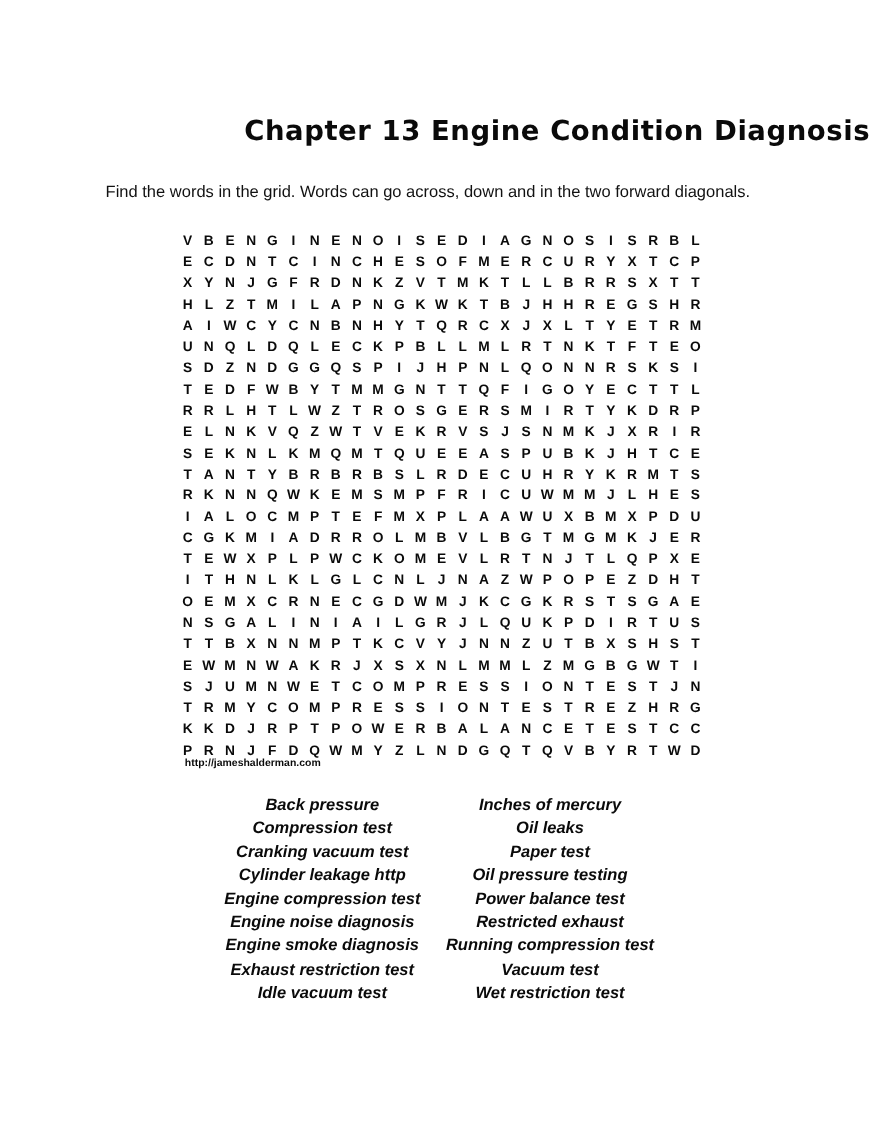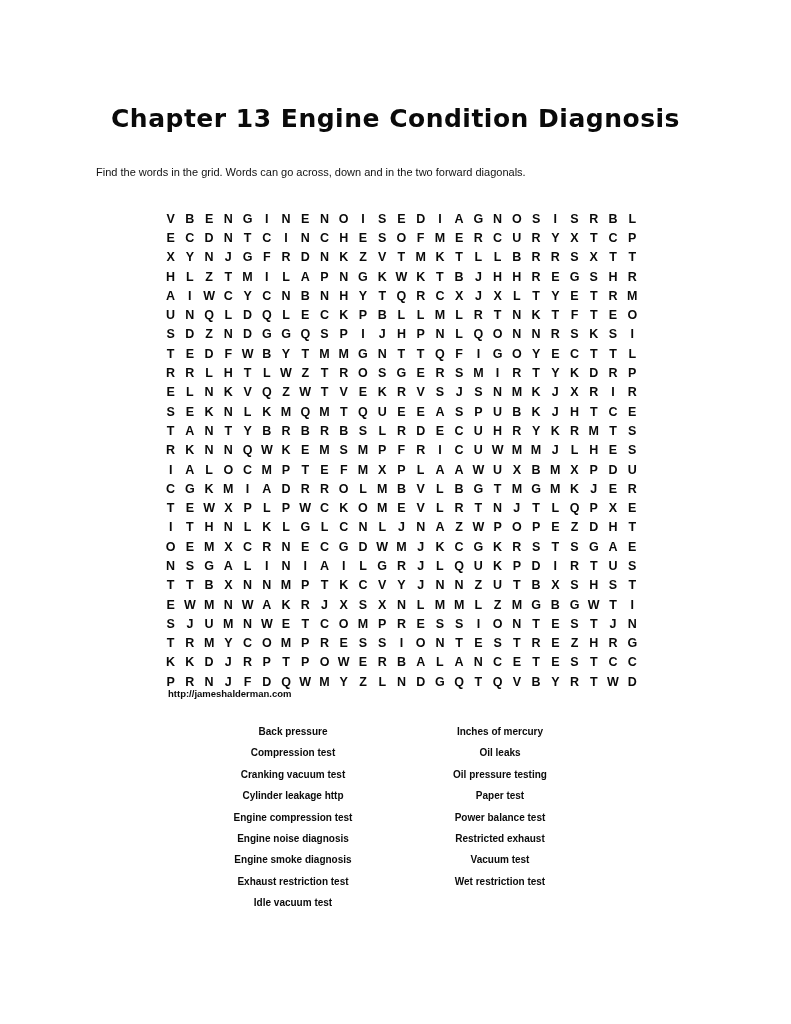--- a/index.html
+++ b/index.html
@@ -13,32 +13,32 @@
     position: relative;
     font-family: "Liberation Sans", sans-serif;
     color: #000000;
     overflow: hidden;
   }
   .page-title {
     position: absolute;
     top: 104px;
     left: 0;
     width: 791px;
-    text-align: center;
+    text-align: right;
     font-family: "DejaVu Sans", sans-serif;
     font-size: 25px;
     font-weight: 600;
     letter-spacing: 0.5px;
     color: #0a0a0a;
   }
   .instructions {
     position: absolute;
     top: 166px;
     left: 76px;
-    font-size: 11px;
+    font-size: 15px;
     color: #111111;
     padding-left: 20px;
   }
   .word-grid {
     position: absolute;
     top: 209px;
     left: 161px;
     width: 481px;
     display: block;
   }
@@ -75,24 +75,25 @@
     left: 178px;
     width: 230px;
   }
   .word-list-right {
     left: 390px;
     width: 220px;
   }
   .word-item {
     height: 21.4px;
     line-height: 21.4px;
-    font-size: 10px;
+    font-size: 15px;
     font-weight: bold;
     color: #0a0a0a;
     white-space: nowrap;
+    font-style: italic;
   }
 </style>
 </head>
 <body>
 
 <div class="page-title">Chapter 13 Engine Condition Diagnosis</div>
 
 <div class="instructions">Find the words in the grid. Words can go across, down and in the two forward diagonals.</div>
 
 <div class="word-grid">
@@ -783,19 +784,20 @@
     <div class="word-item">Engine compression test</div>
     <div class="word-item">Engine noise diagnosis</div>
     <div class="word-item">Engine smoke diagnosis</div>
     <div class="word-item">Exhaust restriction test</div>
     <div class="word-item">Idle vacuum test</div>
   </div>
 
 <div class="word-list-col word-list-right">
     <div class="word-item">Inches of mercury</div>
     <div class="word-item">Oil leaks</div>
+    <div class="word-item">Paper test</div>
     <div class="word-item">Oil pressure testing</div>
-    <div class="word-item">Paper test</div>
     <div class="word-item">Power balance test</div>
     <div class="word-item">Restricted exhaust</div>
+    <div class="word-item">Running compression test</div>
     <div class="word-item">Vacuum test</div>
     <div class="word-item">Wet restriction test</div>
   </div>
 
 </body></html>

